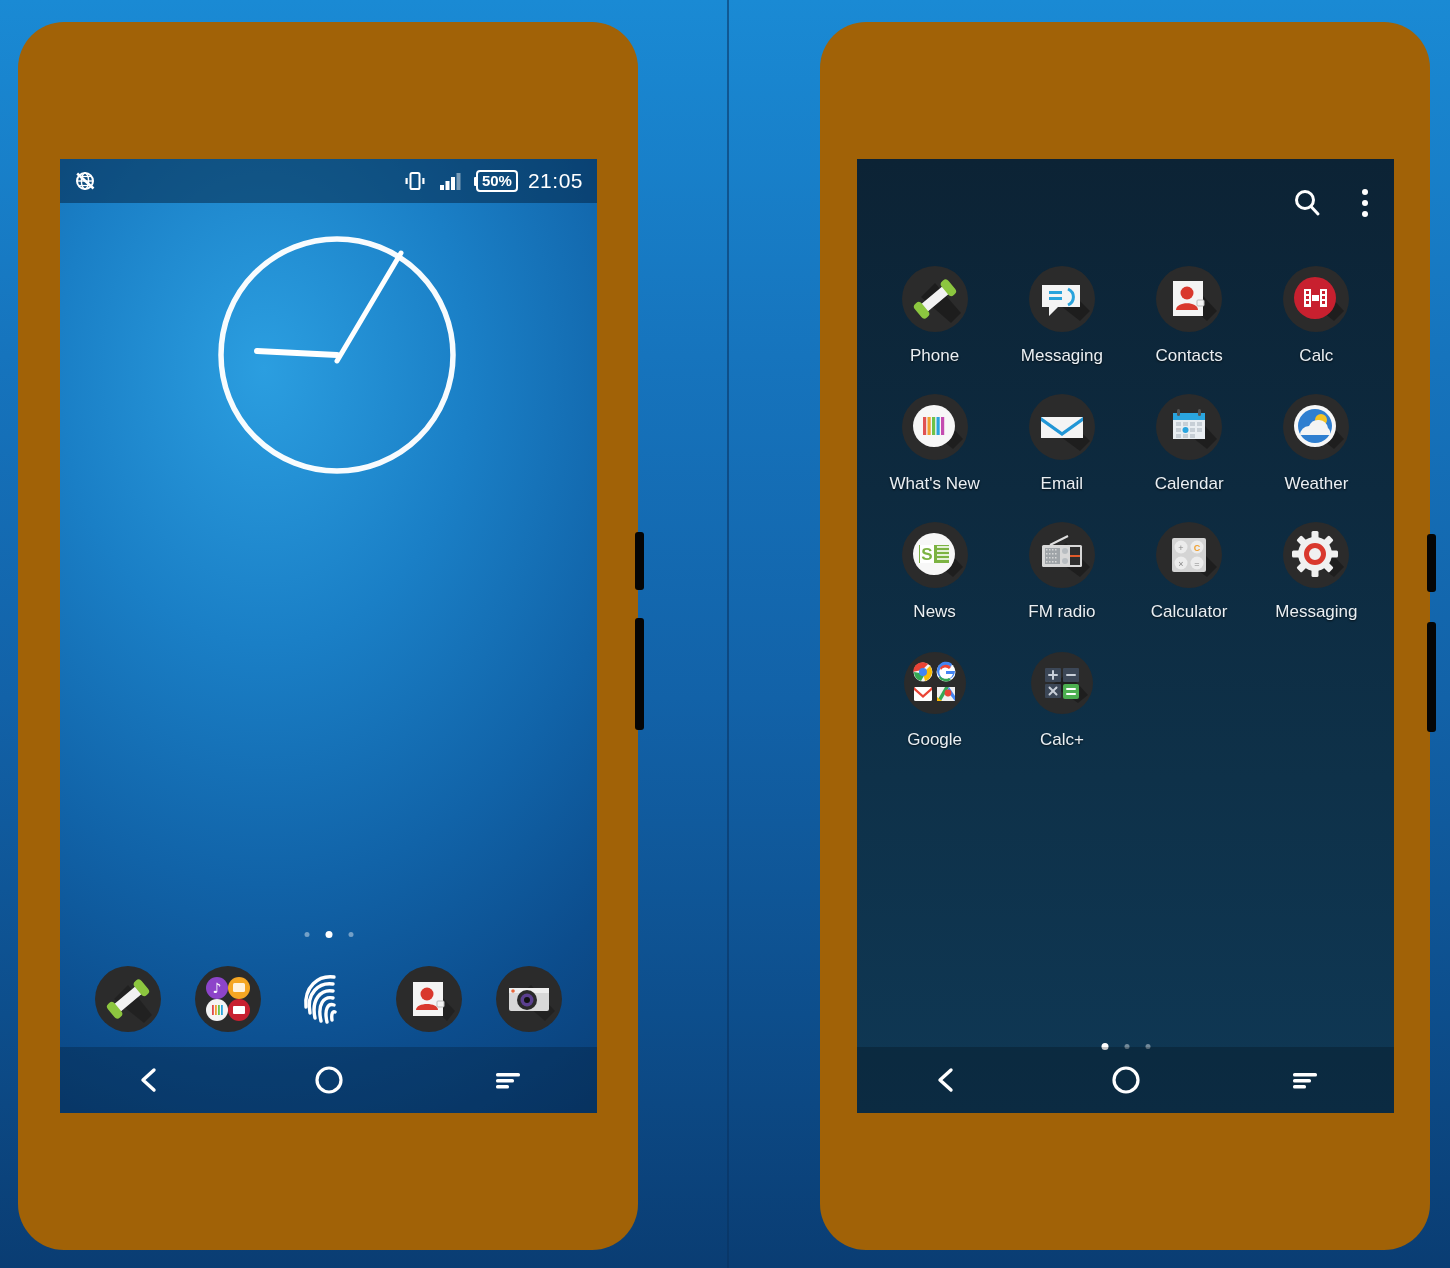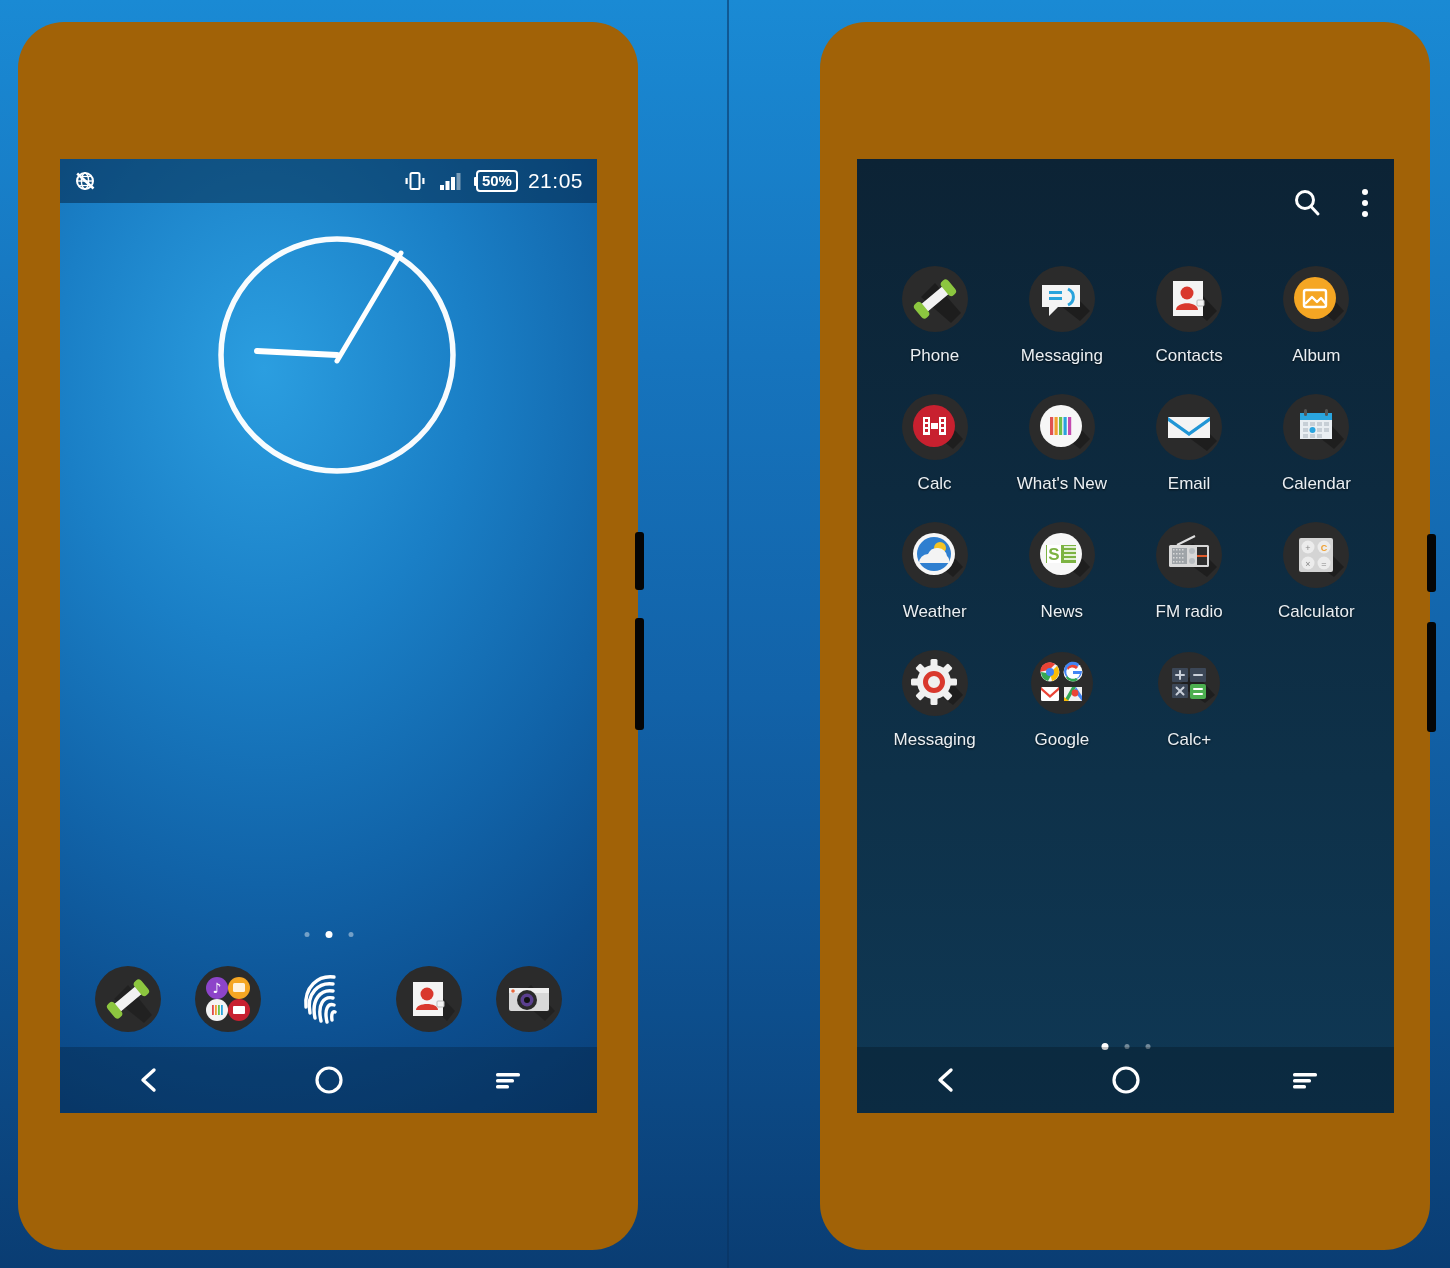--- a/index.html
+++ b/index.html
@@ -323,32 +323,20 @@
             <rect x="24" y="22" width="30" height="35" fill="#f4f4f4"></rect>
             <circle cx="38" cy="34" r="6.5" fill="#d9382d"></circle>
             <path d="M27 51 C27 42 49 42 49 51 Z" fill="#d9382d"></path>
             <rect x="48" y="41" width="7" height="6" rx="1" fill="#f4f4f4" stroke="#bbb"></rect>
           </svg>
         </div>
         <div class="app-label">Contacts</div>
       </div>
 
 
-      <div class="app-cell">
-        <div class="app-icon">
-          <svg width="80" height="80" viewBox="0 0 80 80">
-            <circle cx="40" cy="40" r="33" fill="#2b2b2b"></circle>
-            <path d="M44 26 L68 52 L58 62 L30 40 Z" fill="#141414" opacity="0.55"></path>
-            <circle cx="39" cy="39" r="21" fill="#f5a623"></circle>
-            <rect x="28" y="31" width="22" height="17" rx="2" fill="none" stroke="#fff" stroke-width="2.4"></rect>
-            <path d="M29 45 l7-7 5 5 4-4 5 6" fill="none" stroke="#fff" stroke-width="2.4" stroke-linejoin="round"></path>
-          </svg>
-        </div>
-        <div class="app-label">Album</div>
-      </div>
 
       <div class="app-cell">
         <div class="app-icon">
           <svg width="80" height="80" viewBox="0 0 80 80">
             <circle cx="40" cy="40" r="33" fill="#2b2b2b"></circle>
             <path d="M44 26 L68 52 L58 62 L30 40 Z" fill="#141414" opacity="0.55"></path>
             <circle cx="39" cy="39" r="21" fill="#c8202f"></circle>
             <rect x="28" y="30" width="23" height="18" fill="#fff"></rect>
             <g fill="#c8202f">
               <rect x="30" y="32" width="3" height="3"></rect>

